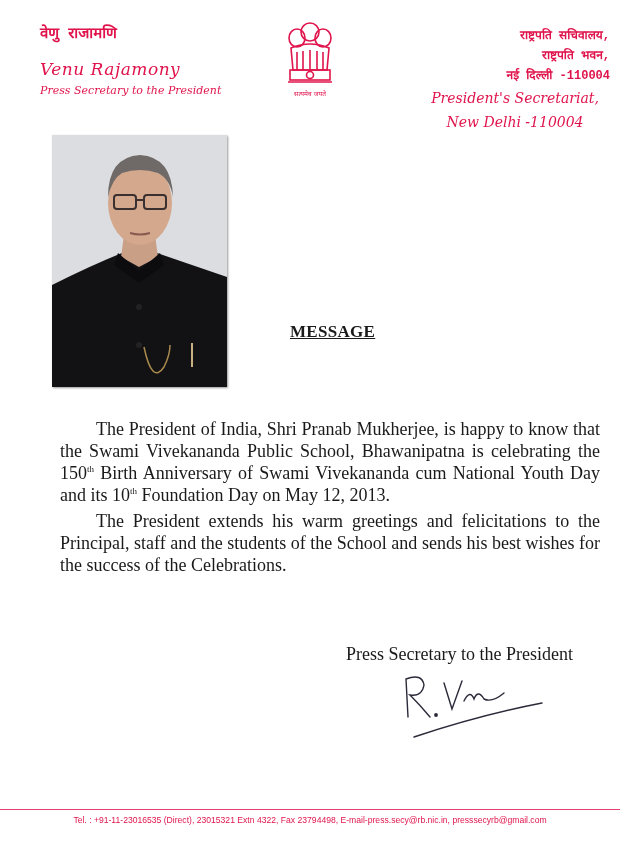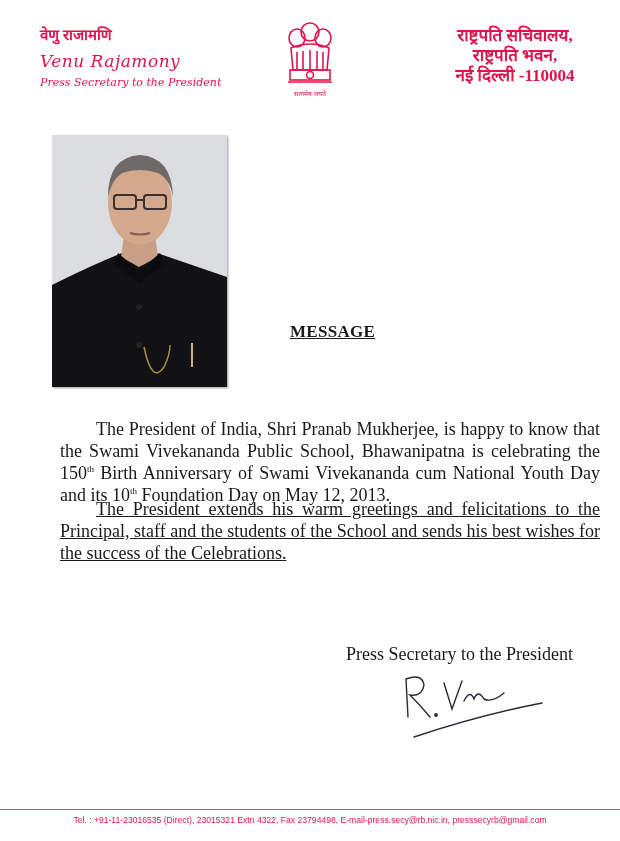--- a/index.html
+++ b/index.html
@@ -1,40 +1,40 @@
 <!DOCTYPE html>
 <html><head>
 <meta charset="utf-8">
 <style>
   html, body { margin: 0; padding: 0; background: #ffffff; }
   body { width: 620px; height: 841px; position: relative; overflow: hidden; font-family: "Liberation Serif", serif; color: #1a1a1a; }
   .pink { color: #e0144c; }
-  .hindi { font-family: Liberation Serif, serif; font-weight: bold; }
+  .hindi { font-family: Liberation Mono, monospace; font-weight: bold; }
   .script { font-family: "DejaVu Serif", serif; font-style: italic; }
 
   #left-head { position: absolute; left: 40px; top: 26px; }
   #left-head .h1 { font-size: 15px; line-height: 18px; }
   #left-head .h2 { font-size: 10px; line-height: 14px; }
-  #left-head .s1 { font-size: 17px; line-height: 26px; margin-top: 4px; letter-spacing: 0.5px; }
+  #left-head .s1 { font-size: 17px; line-height: 26px; margin-top: 12px; letter-spacing: 0.5px; }
   #left-head .s2 { font-size: 11px; line-height: 18px; }
 
   #emblem { position: absolute; left: 283px; top: 18px; width: 54px; height: 86px; }
 
   #right-head { position: absolute; left: 420px; top: 26px; width: 190px; text-align: center; }
-  #right-head .h { font-size: 17px; line-height: 20px; }
+  #right-head .h { font-size: 12px; line-height: 20px; text-align: right; }
   #right-head .s { font-size: 14px; line-height: 24px; }
 
   #photo { position: absolute; left: 52px; top: 135px; width: 175px; height: 252px; background: #dfe0e2; overflow: hidden; box-shadow: 1px 1px 2px #999; }
 
   #title { position: absolute; left: 290px; top: 322px; font-size: 17px; font-weight: bold; text-decoration: underline; letter-spacing: 0.3px; }
 
   .para { position: absolute; left: 60px; width: 540px; font-size: 18px; line-height: 22px; text-align: justify; }
   .para .indent { display: inline-block; width: 36px; }
   #p1 { top: 418px; }
-  #p2 { top: 498px; text-decoration: underline; }
+  #p2 { top: 510px; }
   sup { font-size: 9px; line-height: 0; }
 
   #sig-title { position: absolute; left: 346px; top: 644px; font-size: 18px; }
   #signature { position: absolute; left: 400px; top: 665px; width: 180px; height: 80px; }
 
   #footer-rule { position: absolute; left: 0; top: 809px; width: 620px; height: 1px; background: #e0144c; opacity: 0.8; }
   #footer { position: absolute; left: 0; top: 815px; width: 620px; text-align: center; font-family: "Liberation Sans", sans-serif; font-size: 8.6px; }
 </style>
 </head>
 <body>
@@ -58,20 +58,22 @@
       <path d="M5 64 L49 64"></path>
     </g>
     <text x="27" y="78" text-anchor="middle" font-size="6.5" fill="#e0144c" font-family="DejaVu Sans, sans-serif">सत्यमेव जयते</text>
   </svg>
 </div>
 
 <div id="right-head" class="pink">
   <div class="hindi h">राष्ट्रपति सचिवालय,</div>
   <div class="hindi h">राष्ट्रपति भवन,</div>
   <div class="hindi h">नई दिल्ली -110004</div>
+  <div class="script s">President's Secretariat,</div>
+  <div class="script s">New Delhi -110004</div>
 </div>
 
 <div id="photo">
   <svg width="175" height="252" viewBox="0 0 175 252">
     <rect width="175" height="252" fill="#dcdde0"></rect>
 
     <path d="M0 150 Q40 130 70 118 L105 118 Q140 130 175 142 L175 252 L0 252 Z" fill="#121214"></path>
 
     <path d="M72 100 L103 100 L106 122 L87 132 L69 122 Z" fill="#c99f86"></path>
 

